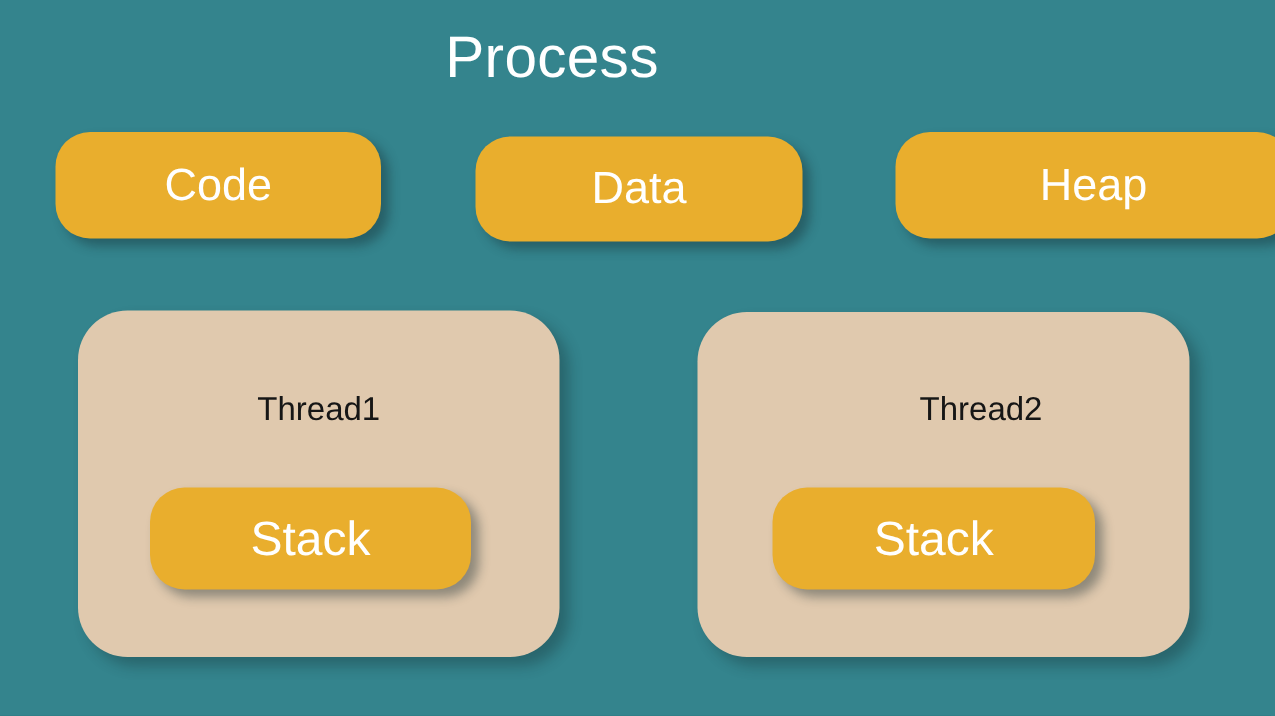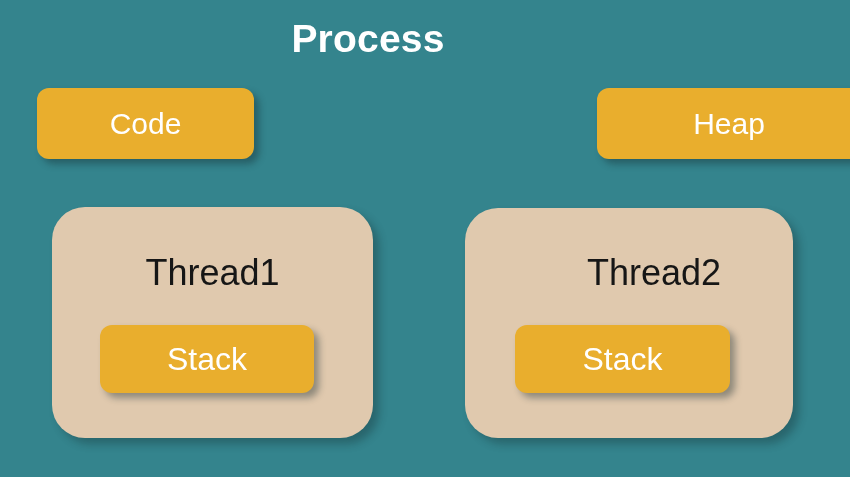--- a/index.html
+++ b/index.html
@@ -18,58 +18,58 @@
 
   
   .title {
     position: absolute;
     left: 0;
     top: 17px;
     width: 736px;
     text-align: center;
     color: #ffffff;
     font-size: 39px;
-    font-weight: 700;
+    font-weight: 400;
     line-height: 44px;
     letter-spacing: 0.2px;
     white-space: nowrap;
   }
 
   
   .card {
     position: absolute;
     box-sizing: border-box;
     display: flex;
     align-items: center;
     justify-content: center;
   }
 
   .card-orange {
     background: #e9ae2d;
-    border-radius: 12px;
+    border-radius: 23px;
     box-shadow: 5px 5px 7px rgba(20, 40, 44, 0.40);
   }
 
   .card-beige {
     background: #e0c9ae;
     border-radius: 33px;
     box-shadow: 6px 6px 9px rgba(18, 40, 44, 0.33);
   }
 
   .label-light {
     color: #ffffff;
     font-size: 30px;
     font-weight: 400;
     line-height: 34px;
     white-space: nowrap;
   }
 
   .label-dark {
     color: #161616;
-    font-size: 36px;
+    font-size: 22px;
     font-weight: 400;
     line-height: 34px;
     white-space: nowrap;
   }
 
   
   #box-code  { left: 37px;  top: 88px;  width: 217px; height: 71px; }
   #box-data  { left: 317px; top: 91px;  width: 218px; height: 70px; }
   #box-heap  { left: 597px; top: 88px;  width: 264px; height: 71px; }
 
@@ -96,20 +96,23 @@
 <body>
 
 <div id="canvas">
 
   <div class="title">Process</div>
 
   <div id="box-code" class="card card-orange">
     <span class="label-light">Code</span>
   </div>
 
+  <div id="box-data" class="card card-orange">
+    <span class="label-light">Data</span>
+  </div>
 
   <div id="box-heap" class="card card-orange">
     <span class="label-light">Heap</span>
   </div>
 
   <div id="thread-1" class="card card-beige"></div>
 
   <div id="thread-2" class="card card-beige"></div>
 
   <div id="thread-1-name" class="thread-name">

